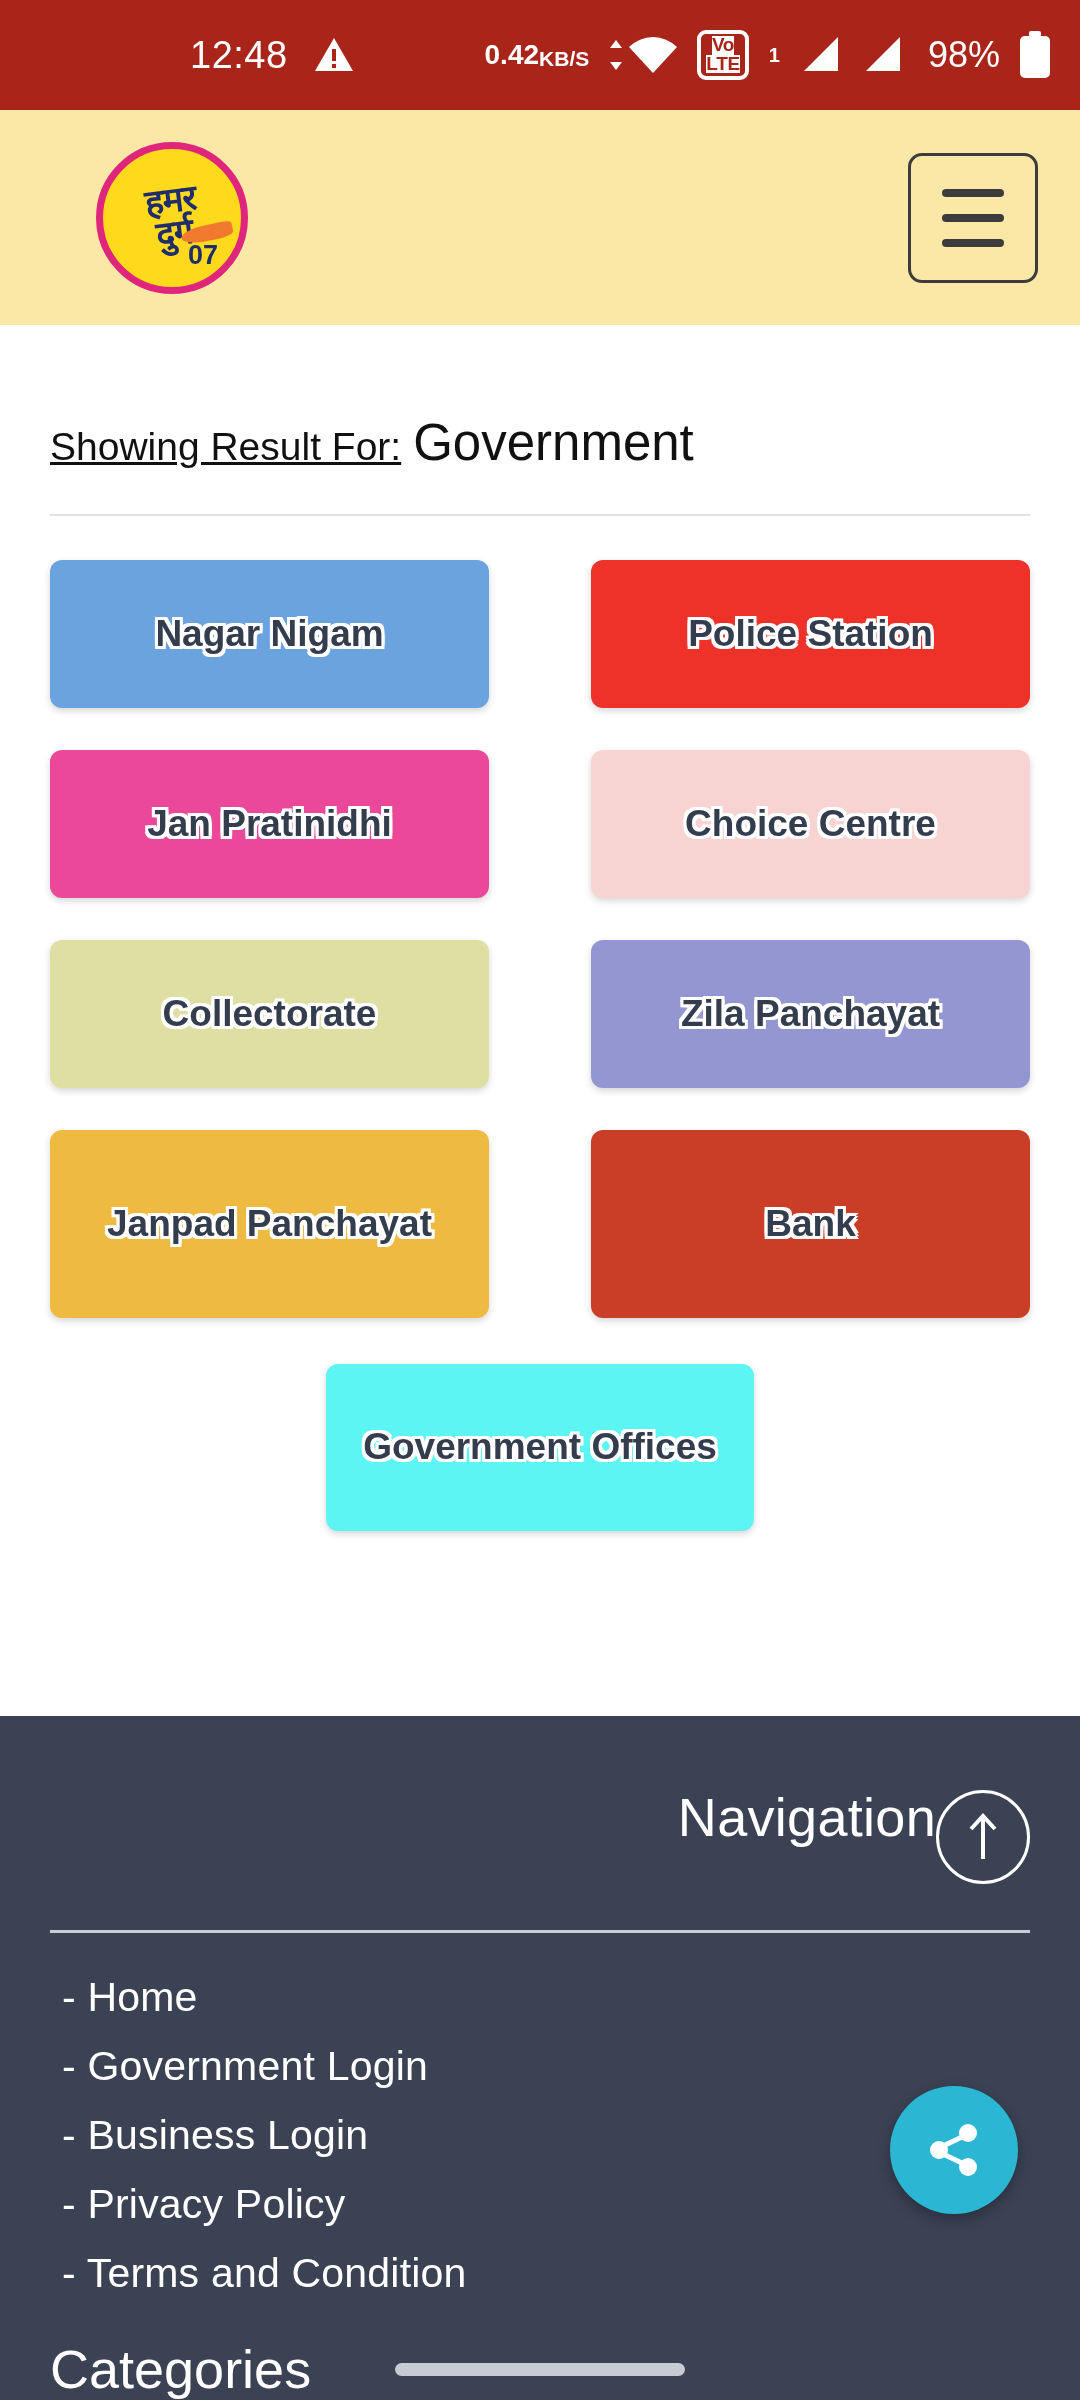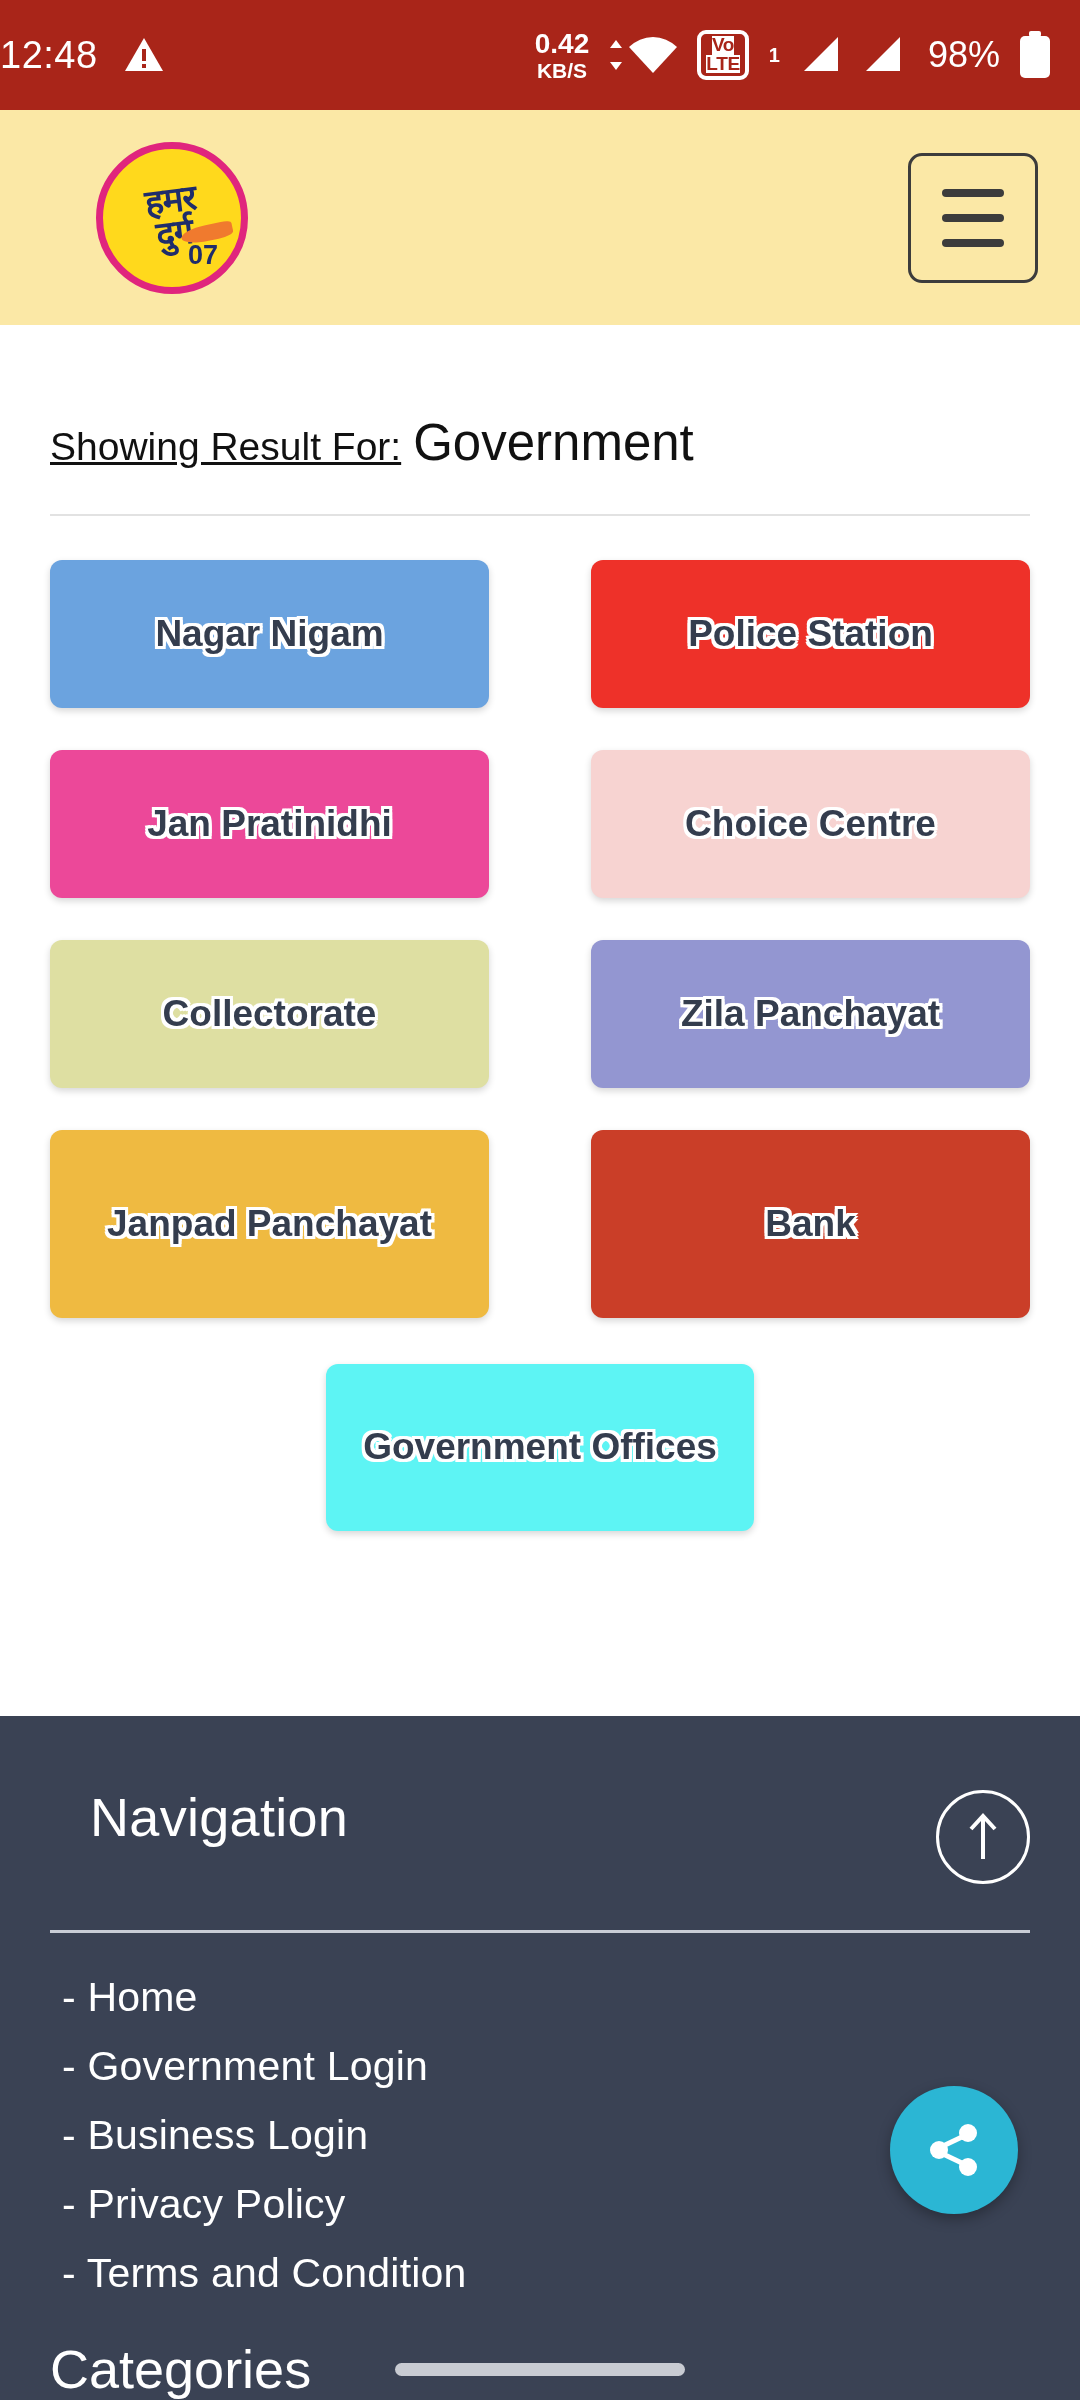--- a/index.html
+++ b/index.html
@@ -11,26 +11,26 @@
   }
   #app { position:relative; width:1080px; height:2400px; }
 
   
   .statusbar {
     height:110px; background:#A92519;
     display:flex; align-items:center;
     padding:0 28px 0 0;
     color:#fff;
   }
-  .sb-left { display:flex; align-items:center; gap:26px; flex:1; }
+  .sb-left { display:flex; align-items:center; gap:26px; padding-left:190px; flex:1; }
   .sb-time { font-size:38px; font-weight:400; letter-spacing:.5px; }
   .sb-warn { width:40px; height:36px; position:relative; }
   .sb-warn svg { display:block; }
   .sb-right { display:flex; align-items:center; gap:18px; }
-  .sb-speed { display:flex; flex-direction:column; align-items:center; line-height:1; }
+  .sb-speed { display:flex; flex-direction:row; align-items:flex-end; line-height:1; }
   .sb-speed .v { font-size:28px; font-weight:700; }
   .sb-speed .u { font-size:21px; font-weight:700; margin-top:2px; }
   .sb-wifi { display:flex; align-items:center; gap:2px; }
   .sb-volte {
     border:4px solid #fff; border-radius:9px;
     padding:2px 5px 3px 5px; display:flex; flex-direction:column;
     align-items:center; line-height:.95;
   }
   .sb-volte .l1 { font-size:19px; font-weight:700; color:#A92519; background:#fff; letter-spacing:-.3px;}
   .sb-volte .l2 { font-size:19px; font-weight:700; color:#A92519; background:#fff; letter-spacing:-.3px;}
@@ -107,21 +107,21 @@
   }
   .tile-last-wrap { display:flex; justify-content:center; padding-top:46px; }
   .tile-last { width:428px; height:167px; }
 
   
   .footer {
     position:absolute; left:0; bottom:0; width:1080px;
     background:#3A4254; color:#fff;
     padding:70px 50px 0 50px;
   }
-  .footer-top { display:flex; align-items:flex-start; justify-content:space-between;margin-left:40px; }
+  .footer-top { display:flex; align-items:flex-start; justify-content:flex-end;margin-left:40px; }
   .footer-title { font-size:54px; font-weight:400; letter-spacing:.3px; }
   .top-btn {
     width:94px; height:94px; border-radius:50%;
     border:3px solid #fff; background:transparent;
     display:flex; align-items:center; justify-content:center;
     cursor:pointer; flex:none; margin-top:4px;
   }
   .footer-rule { height:3px; background:#C9CDD6; margin:46px 0 30px 0; }
   .nav-list { list-style:none; }
   .nav-item {

